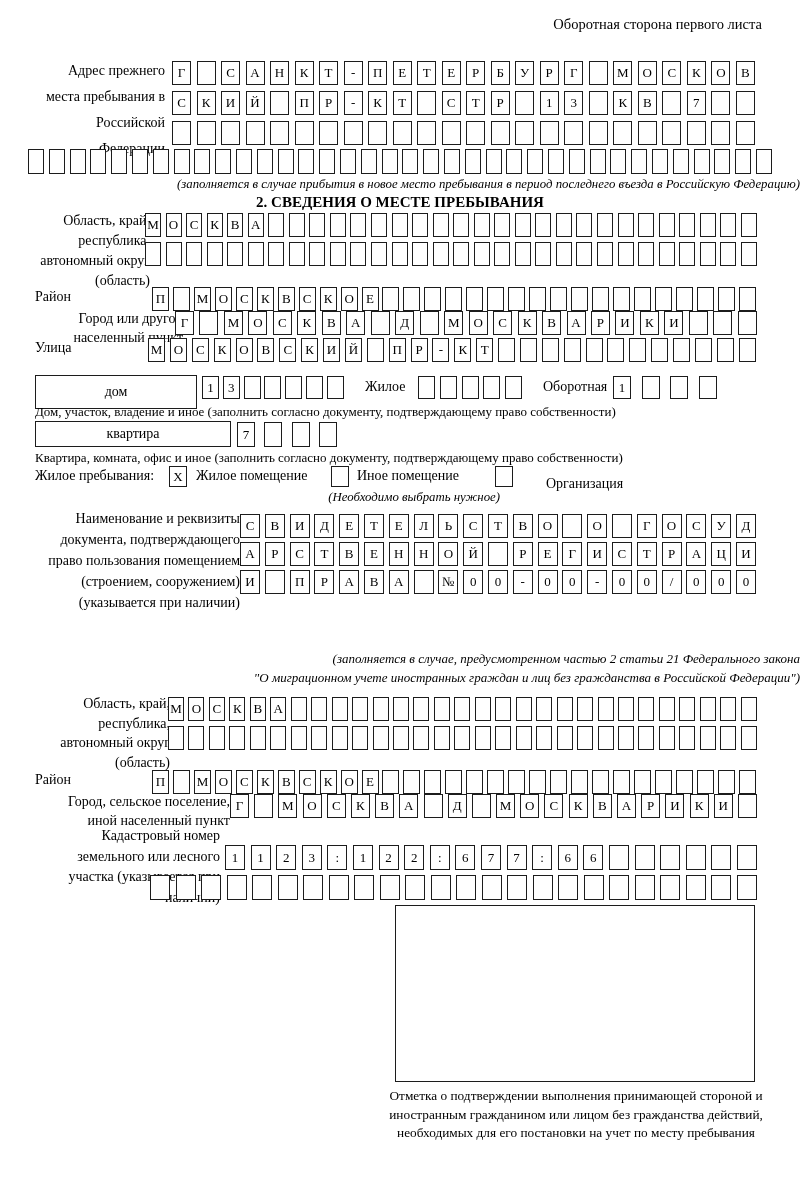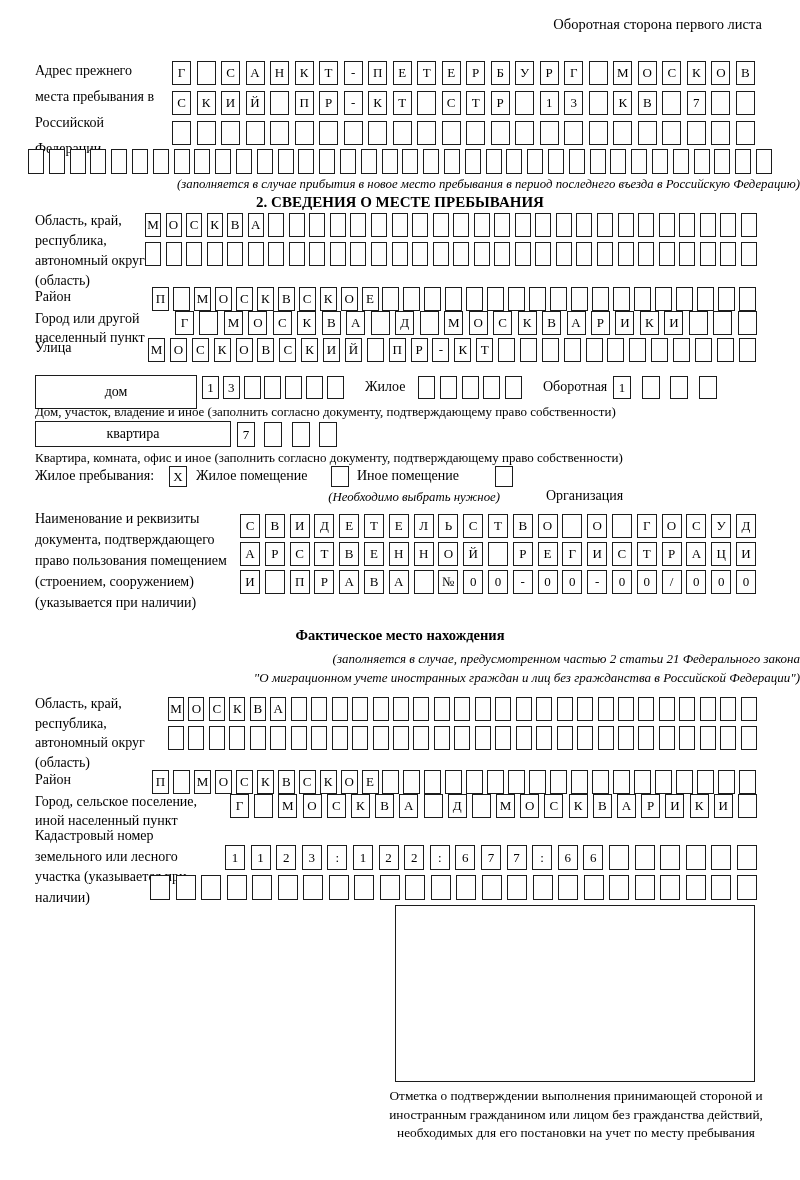--- a/index.html
+++ b/index.html
@@ -1,18 +1,18 @@
 <!DOCTYPE html>
 <html><head>
 <meta charset="utf-8">
 <style>
   html,body{margin:0;padding:0;background:#fff;}
   .page{position:relative;width:800px;height:1180px;background:#fff;overflow:hidden;
         font-family:"Liberation Serif","DejaVu Serif",serif;color:#000;}
-  .abs{position:absolute;}
+  .abs{position:absolute;text-align:right;}
   .lbl{font-size:14px;}
   .note{font-size:12.8px;text-align:right;font-style:italic;}
   .lnote{font-size:13px;}
   .title{font-weight:bold;font-size:15px;text-align:center;}
   .cells{display:flex;justify-content:space-between;}
   .cell{box-sizing:border-box;border:1.6px solid #1c1c1c;background:#fff;
         display:flex;align-items:center;justify-content:center;
         font-size:13px;font-family:"Liberation Serif","DejaVu Serif",serif;}
   .g-prev .cell{width:19px;height:24px}
   .g-36   .cell{width:16px;height:25px}
@@ -356,21 +356,21 @@
       <span class="cell"></span>
     </div>
   <div class="abs lnote" style="left:35px;top:450px">Квартира, комната, офис и иное (заполнить согласно документу, подтверждающему право собственности)</div>
 
   <div class="abs lbl" style="left:35px;top:468px">Жилое пребывания:</div>
   <div class="abs cb" style="left:169px;top:466px">X</div>
   <div class="abs lbl" style="left:196px;top:468px">Жилое помещение</div>
   <div class="abs cb" style="left:331px;top:466px"></div>
   <div class="abs lbl" style="left:357px;top:468px">Иное помещение</div>
   <div class="abs cb" style="left:495px;top:466px"></div>
-  <div class="abs lbl" style="left:546px;top:488px">Организация</div>
+  <div class="abs lbl" style="left:546px;top:476px">Организация</div>
   <div class="abs note" style="left:140px;top:490px;width:360px">(Необходимо выбрать нужное)</div>
 
   <div class="abs lbl" style="left:35px;top:508px;width:205px;line-height:21px">Наименование и реквизиты документа, подтверждающего право пользования помещением (строением, сооружением) (указывается при наличии)</div>
   <div class="abs cells g-doc" style="left:240px;top:514px;width:516px">
       <span class="cell">С</span>
       <span class="cell">В</span>
       <span class="cell">И</span>
       <span class="cell">Д</span>
       <span class="cell">Е</span>
       <span class="cell">Т</span>
@@ -430,21 +430,20 @@
       <span class="cell">0</span>
       <span class="cell">-</span>
       <span class="cell">0</span>
       <span class="cell">0</span>
       <span class="cell">/</span>
       <span class="cell">0</span>
       <span class="cell">0</span>
       <span class="cell">0</span>
     </div>
 
-  <div class="abs title" style="left:0;top:627px;width:800px;font-size:14.5px">Фактическое место нахождения</div>
   <div class="abs note" style="left:0;top:651px;width:800px;font-size:13px">(заполняется в случае, предусмотренном частью 2 статьи 21 Федерального закона</div>
   <div class="abs note" style="left:0;top:670px;width:800px;font-size:13px">"О миграционном учете иностранных граждан и лиц без гражданства в Российской Федерации")</div>
 
   <div class="abs lbl" style="left:35px;top:694px;width:135px;line-height:19.5px">Область, край, республика, автономный округ (область)</div>
   <div class="abs cells g-29f" style="left:168px;top:697px;width:589px">
       <span class="cell">М</span>
       <span class="cell">О</span>
       <span class="cell">С</span>
       <span class="cell">К</span>
       <span class="cell">В</span>

